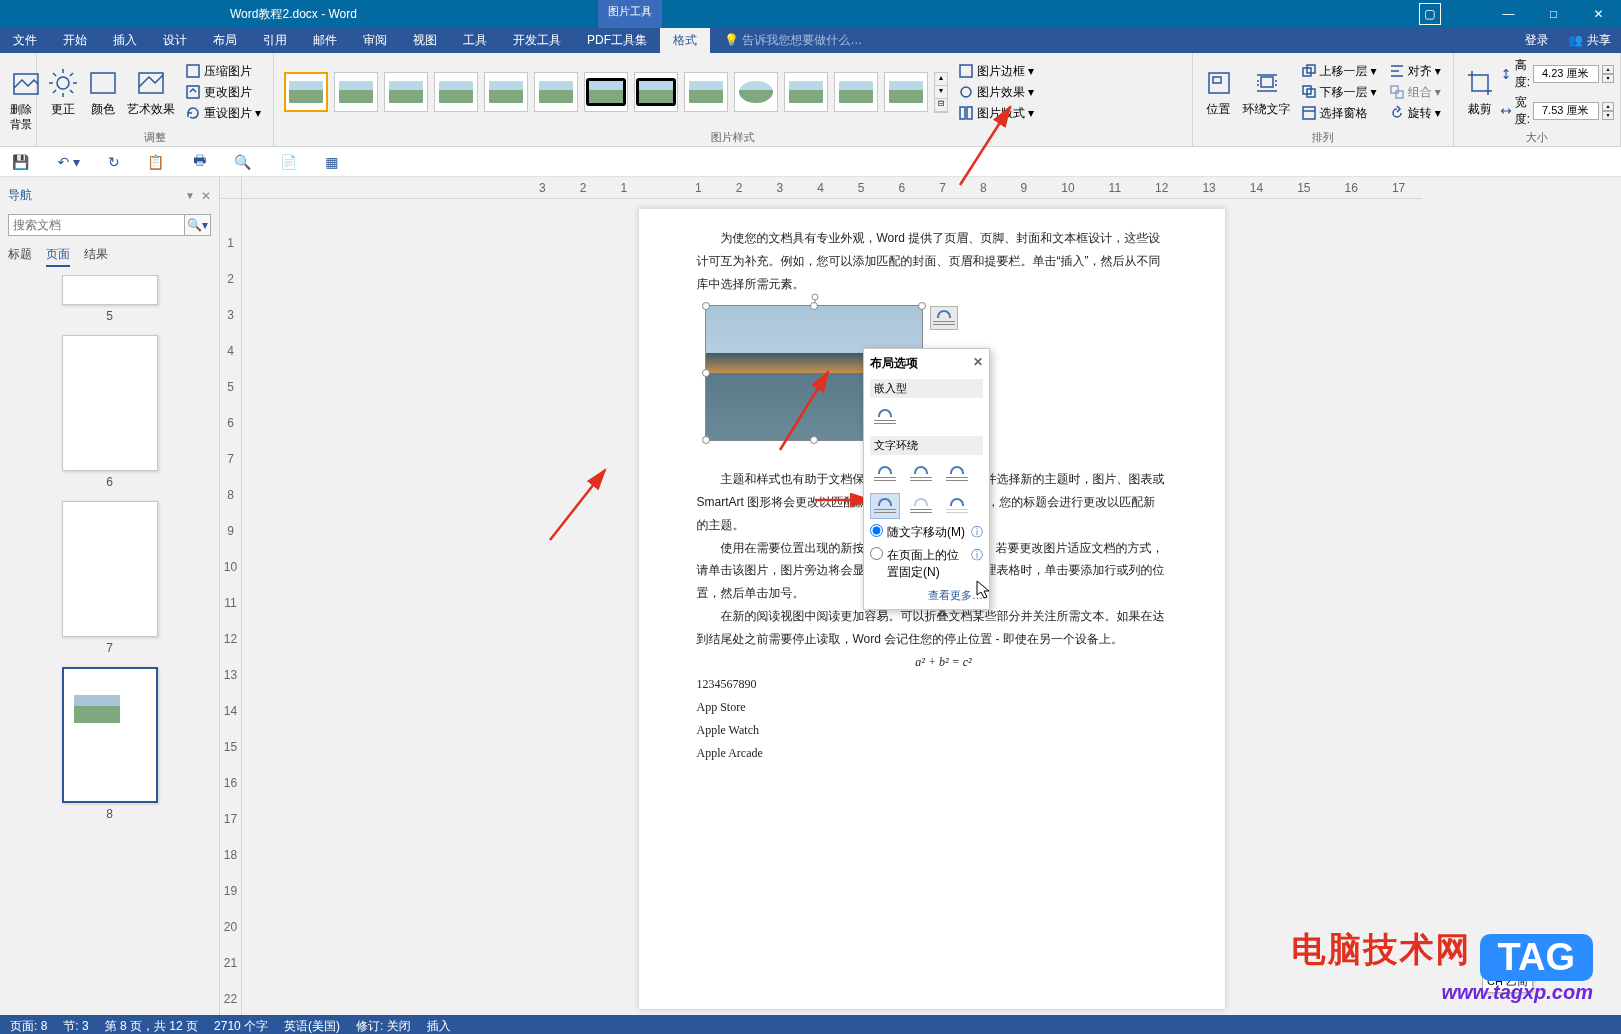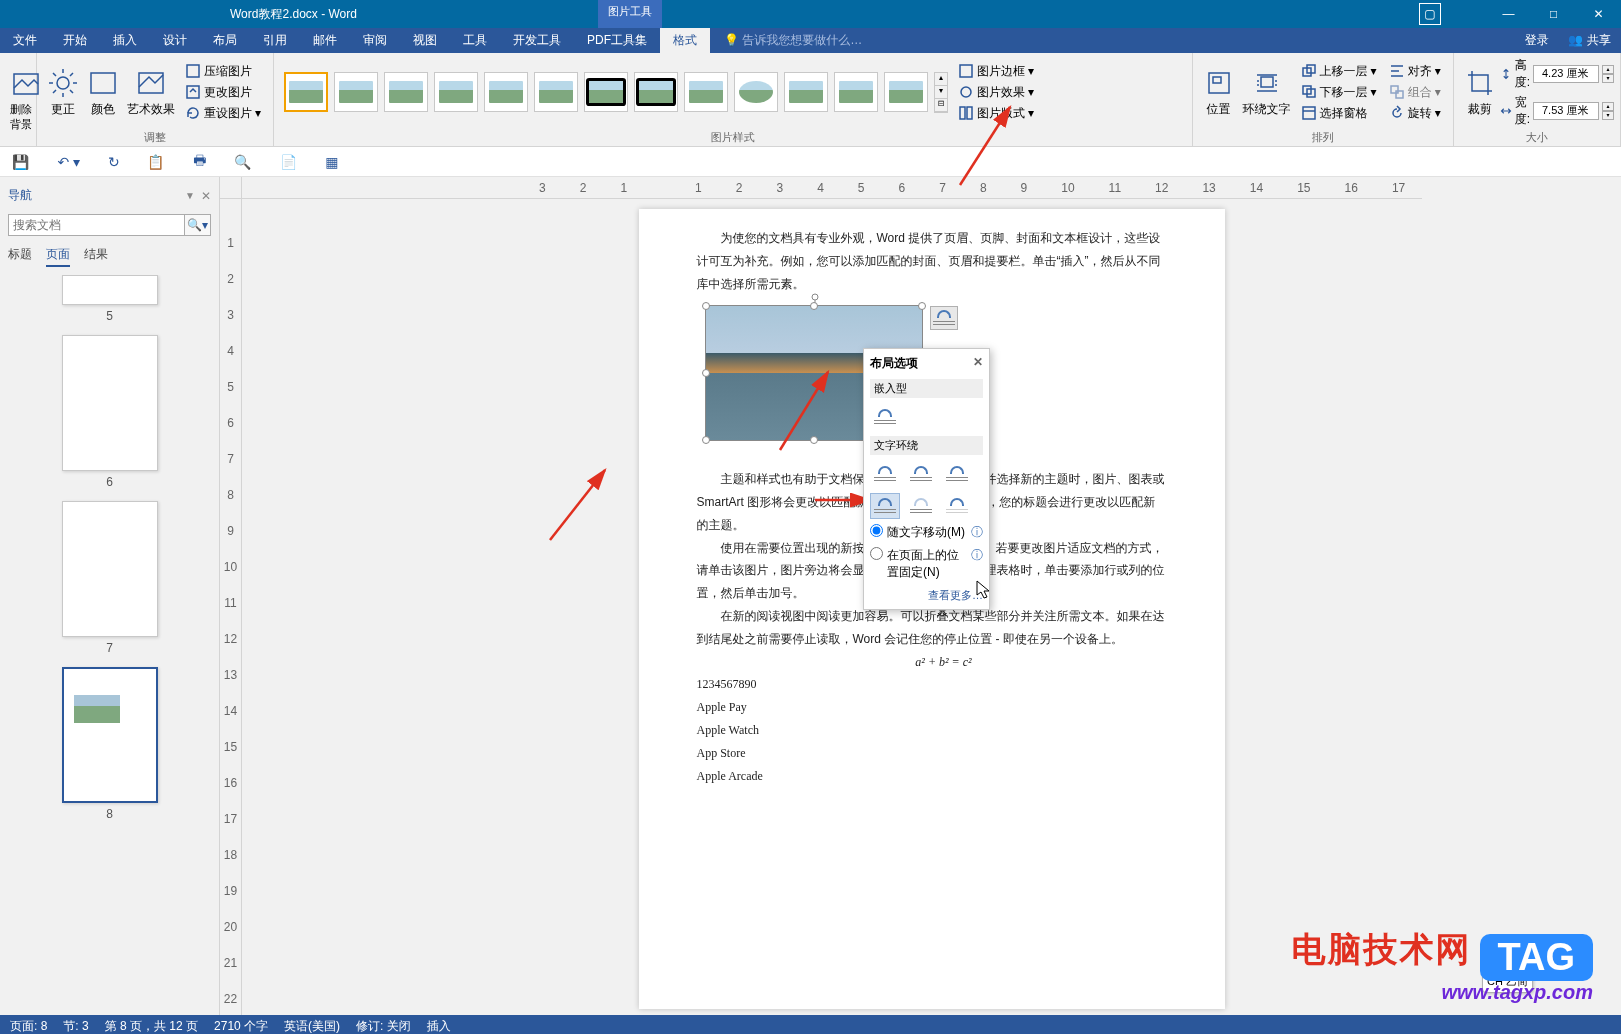--- a/index.html
+++ b/index.html
@@ -474,23 +474,22 @@
                 </div>
             </div>
           </div>
           <p class="caption">图 1- 1</p>
           <p>主题和样式也有助于文档保持协调。当您单击设计并选择新的主题时，图片、图表或 SmartArt 图形将会更改以匹配新的主题。当应用样式时，您的标题会进行更改以匹配新的主题。</p>
           <p>使用在需要位置出现的新按钮在 Word 中保存时间。若要更改图片适应文档的方式，请单击该图片，图片旁边将会显示布局选项按钮。当处理表格时，单击要添加行或列的位置，然后单击加号。</p>
           <p>在新的阅读视图中阅读更加容易。可以折叠文档某些部分并关注所需文本。如果在达到结尾处之前需要停止读取，Word 会记住您的停止位置 - 即使在另一个设备上。</p>
           <p class="formula">a² + b² = c²</p>
           <div class="plain-list">
             <div>1234567890</div>
-              <div>Apple Pay</div>
+              <div>App Store</div>
               <div>Apple Watch</div>
-              <div>App Store</div>
               <div>Apple Arcade</div>
           </div>
         </div>
         <div class="ime-badge">CH 乙简</div>
       </div>
     </div>
   </div>
 </div>
 
 <div class="layout-popup">

